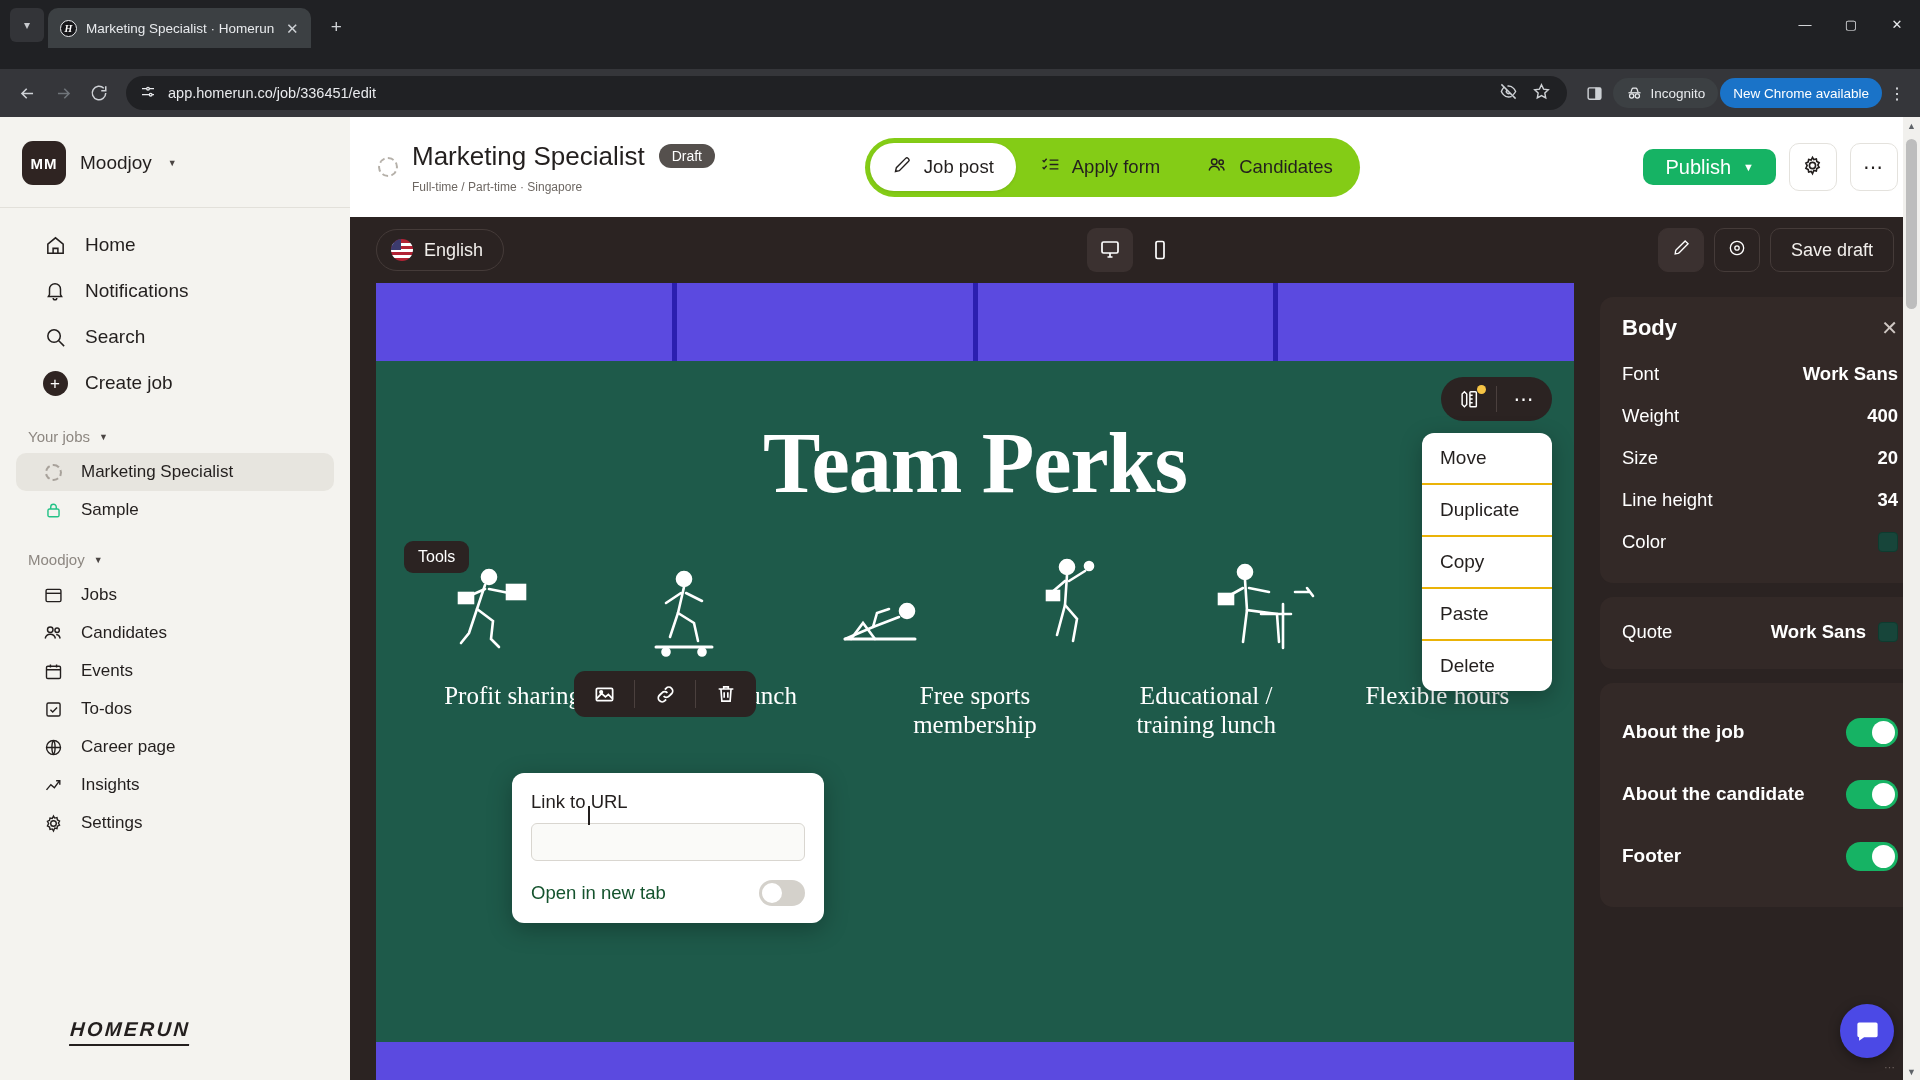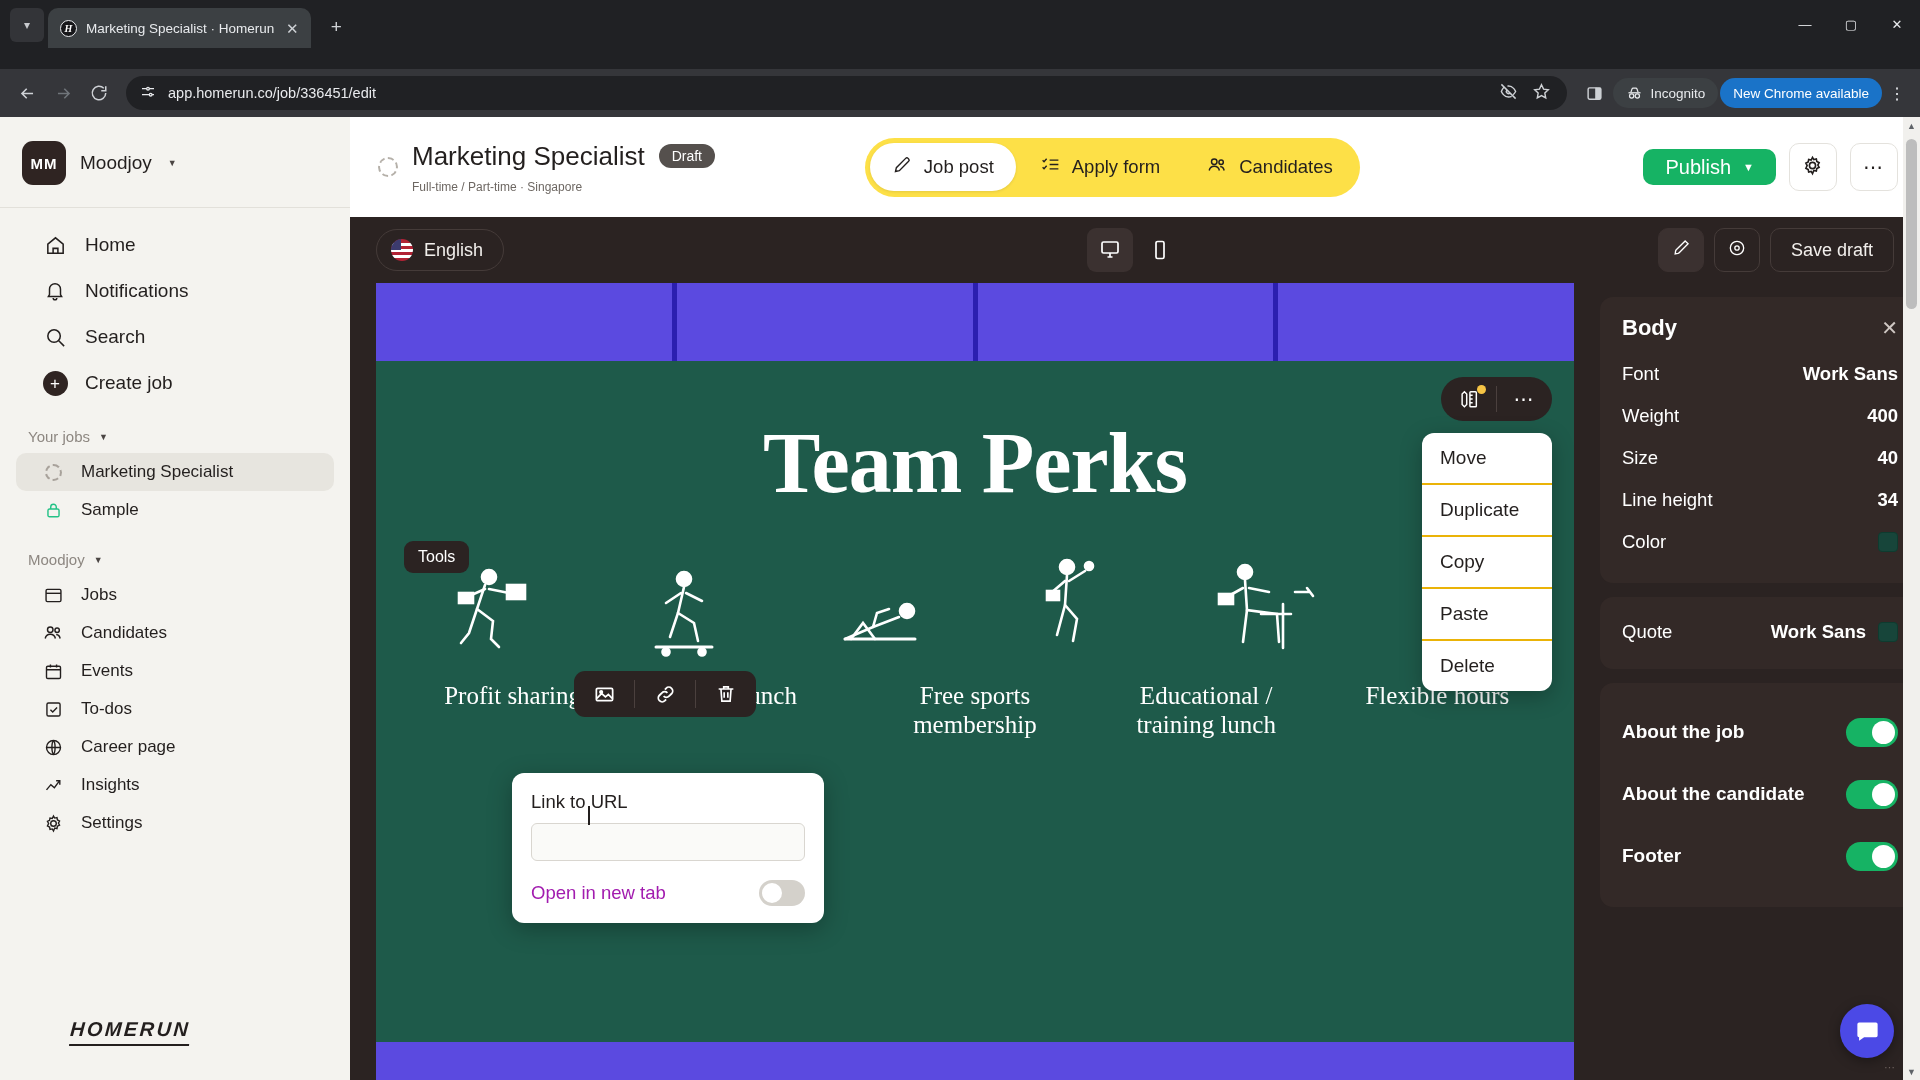--- a/index.html
+++ b/index.html
@@ -125,21 +125,21 @@
   .job-spinner { width: 20px; height: 20px; border-radius: 50%; border: 2px dashed #b5b0a9; flex-shrink:0; }
   .job-title-row { display: flex; align-items: center; gap: 14px; }
   .job-title { font-size: 26px; color: #231f1e; font-weight: 400; }
   .badge {
     background: #55504d; color: #fff; font-size: 14px; border-radius: 14px;
     padding: 4px 13px; font-weight: 500;
   }
   .job-sub { font-size: 12px; color: #6d6762; margin-top: 8px; }
 
   .tabsgroup {
-    background: #fde047; border-radius: 30px; padding: 5px;
+    background: #84cc16; border-radius: 30px; padding: 5px;
     display: flex; align-items: center; gap: 2px; margin: 0 auto;
   }
   .apptab {
     display: flex; align-items: center; gap: 11px; padding: 11px 22px;
     border-radius: 26px; font-size: 18.5px; color: #231f1e; cursor: pointer; white-space: nowrap;
   }
   .apptab.active { background: #fff; box-shadow: 0 1px 3px rgba(0,0,0,.10); }
 
   .hdr-right { display: flex; align-items: center; gap: 13px; margin-left: auto; }
   .publish {
@@ -272,21 +272,21 @@
     background: #fff; border-radius: 12px; box-shadow: 0 6px 24px rgba(0,0,0,.28);
     padding: 18px 19px 17px; z-index: 22;
   }
   .linkpop-label { font-size: 18.5px; color: #231f1e; margin-bottom: 10px; }
   .linkpop-input {
     width: 100%; height: 38px; border: 1px solid #d9d6d0; border-radius: 6px;
     background: #fafaf8; font-size: 16px; padding: 0 10px; outline: none;
     font-family: "Liberation Sans", sans-serif;
   }
   .linkpop-row { display: flex; align-items: center; margin-top: 19px; }
-  .linkpop-row span { font-size: 18.5px; color: #a21caf; }
+  .linkpop-row span { font-size: 18.5px; color: #14532d; }
   .switch {
     margin-left: auto; width: 46px; height: 26px; border-radius: 13px;
     background: #d4d1cb; position: relative; cursor: pointer;
   }
   .switch i { position: absolute; top: 3px; left: 3px; width: 20px; height: 20px; border-radius: 50%; background: #fff; }
   .caret-cursor {
     position: absolute; left: 212px; top: 523px; width: 2px; height: 19px; background: #231f1e; z-index: 23;
   }
 
   
@@ -832,21 +832,21 @@
               <div class="prow">
                 <span>Font</span>
                 <span class="pval">Work Sans</span>
               </div>
               <div class="prow">
                 <span>Weight</span>
                 <span class="pval">400</span>
               </div>
               <div class="prow">
                 <span>Size</span>
-                <span class="pval">40</span>
+                <span class="pval">20</span>
               </div>
               <div class="prow">
                 <span>Line height</span>
                 <span class="pval">34</span>
               </div>
               <div class="prow">
                 <span>Color</span>
                 <span class="swatch" id="color-swatch" style="background: rgb(23, 69, 58);"></span>
               </div>
             </div>

